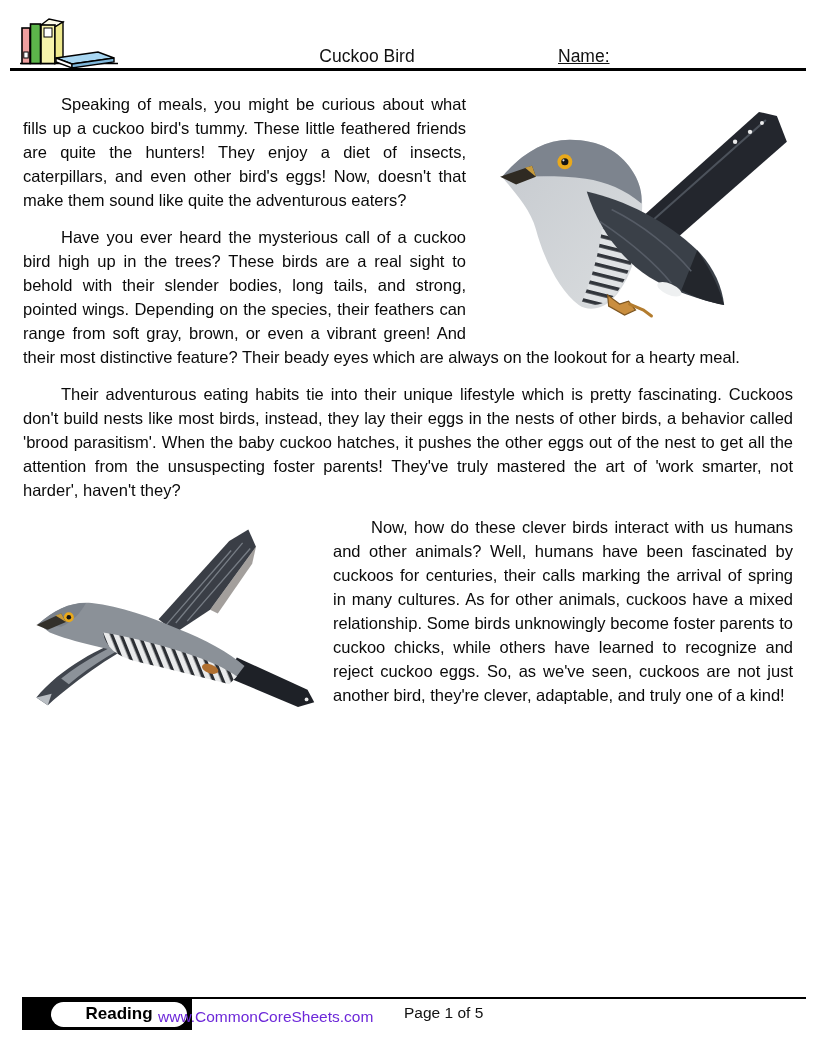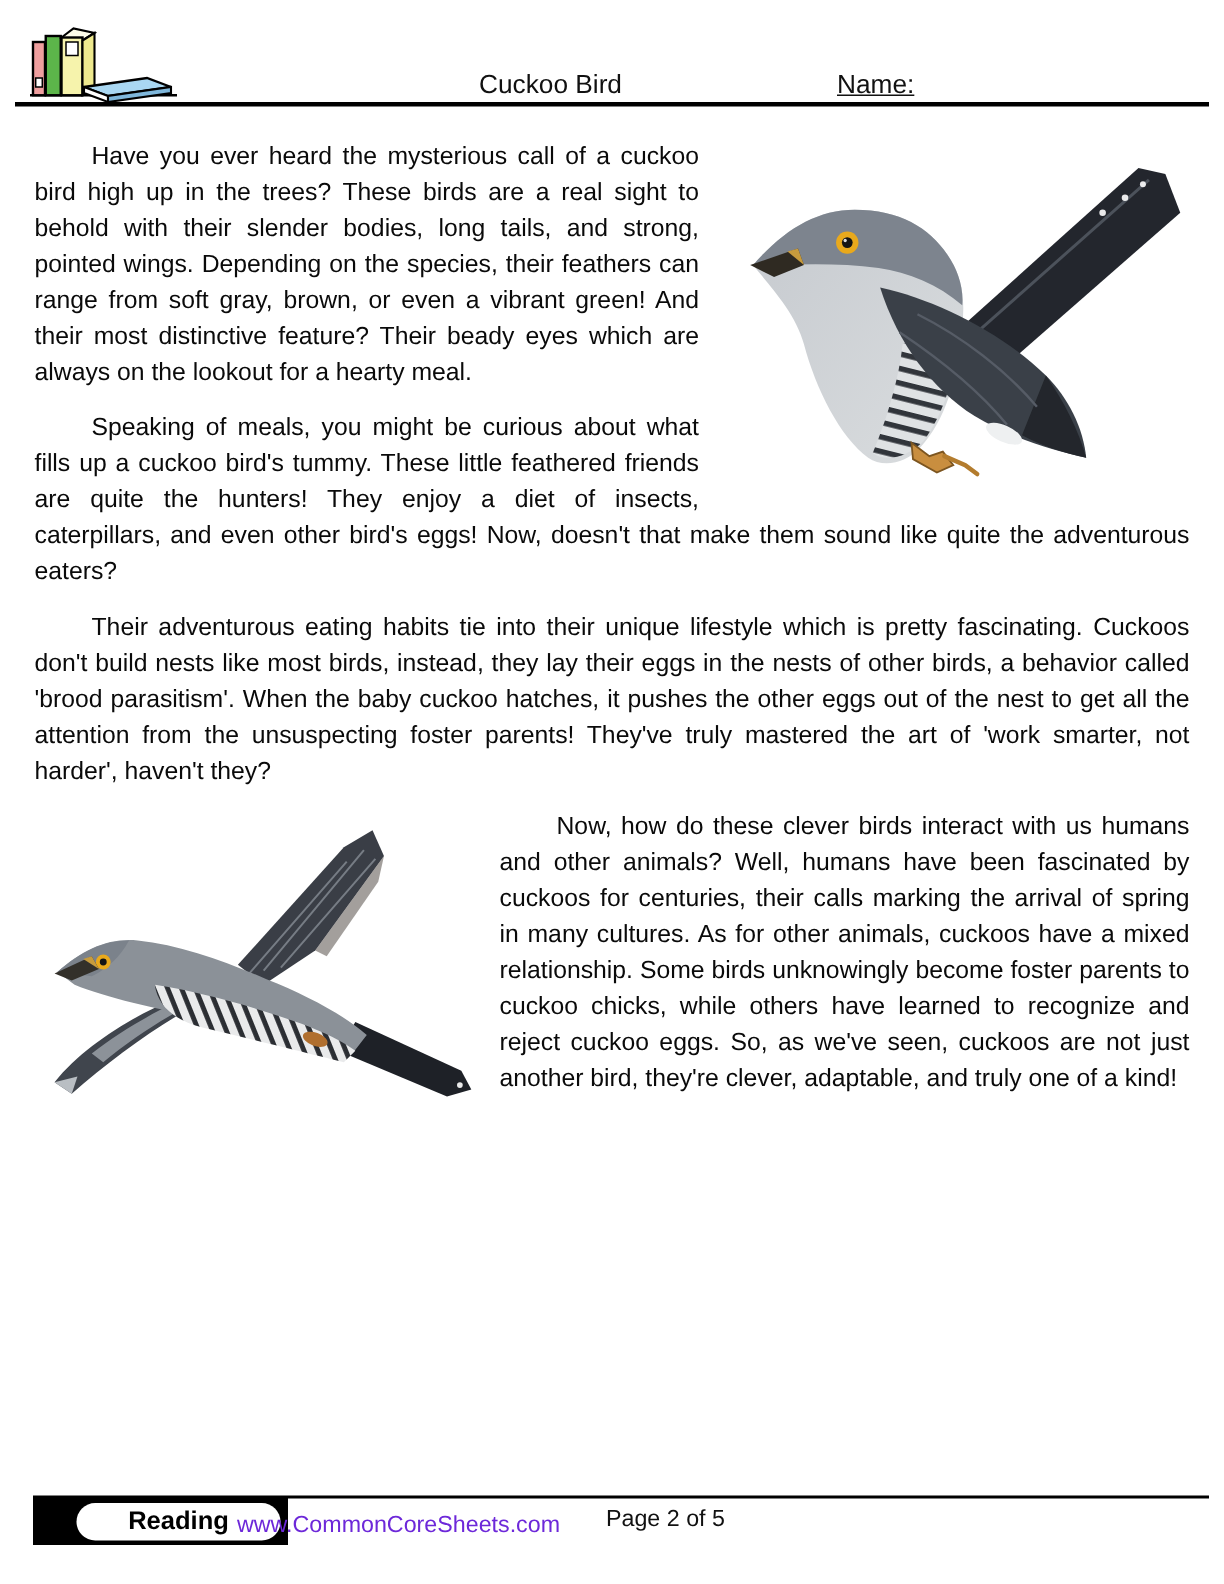--- a/index.html
+++ b/index.html
@@ -105,22 +105,22 @@
         <circle cx="71.6" cy="60.6" r="1.1" fill="#fff" opacity=".85"></circle>
 
         <path d="M8,77 L40,66 L44,77 L24,85 Z" fill="#2f2a22"></path>
         <path d="M33,68 L44,77 L40,66 Z" fill="#c79b3d"></path>
 
         <path d="M116,196 l12,9 l9,-3 l7,9 l-11,5 l-16,-9 z" fill="#c98e3f" stroke="#7c5520" stroke-width="1.2"></path>
         <path d="M138,205 l14,6 l8,6" stroke="#b37c2e" stroke-width="3" fill="none" stroke-linecap="round"></path>
       </svg>
     </figure>
 
+    <p>Speaking of meals, you might be curious about what fills up a cuckoo bird's tummy. These little feathered friends are quite the hunters! They enjoy a diet of insects, caterpillars, and even other bird's eggs! Now, doesn't that make them sound like quite the adventurous eaters?</p>
     <p>Have you ever heard the mysterious call of a cuckoo bird high up in the trees? These birds are a real sight to behold with their slender bodies, long tails, and strong, pointed wings. Depending on the species, their feathers can range from soft gray, brown, or even a vibrant green! And their most distinctive feature? Their beady eyes which are always on the lookout for a hearty meal.</p>
-    <p>Speaking of meals, you might be curious about what fills up a cuckoo bird's tummy. These little feathered friends are quite the hunters! They enjoy a diet of insects, caterpillars, and even other bird's eggs! Now, doesn't that make them sound like quite the adventurous eaters?</p>
     <p>Their adventurous eating habits tie into their unique lifestyle which is pretty fascinating. Cuckoos don't build nests like most birds, instead, they lay their eggs in the nests of other birds, a behavior called 'brood parasitism'. When the baby cuckoo hatches, it pushes the other eggs out of the nest to get all the attention from the unsuspecting foster parents! They've truly mastered the art of 'work smarter, not harder', haven't they?</p>
 
     <figure class="bird-left">
       <svg viewBox="0 0 310 205" aria-hidden="true">
         <defs>
           <pattern id="fbars" patternUnits="userSpaceOnUse" width="11" height="9" patternTransform="rotate(68)">
             <rect width="11" height="9" fill="#e9eaeb"></rect>
             <rect width="11" height="3.4" fill="#2b2e33"></rect>
           </pattern>
         </defs>
@@ -154,16 +154,16 @@
   </main>
 
   <footer>
     <div class="footer-rule"></div>
     <div class="badge">
       <div class="pill">
         <span>Reading</span>
       </div>
     </div>
     <div class="site">www.CommonCoreSheets.com</div>
-    <div class="page-num">Page 2 of 5</div>
+    <div class="page-num">Page 1 of 5</div>
   </footer>
 
 </div>
 
 </body></html>

